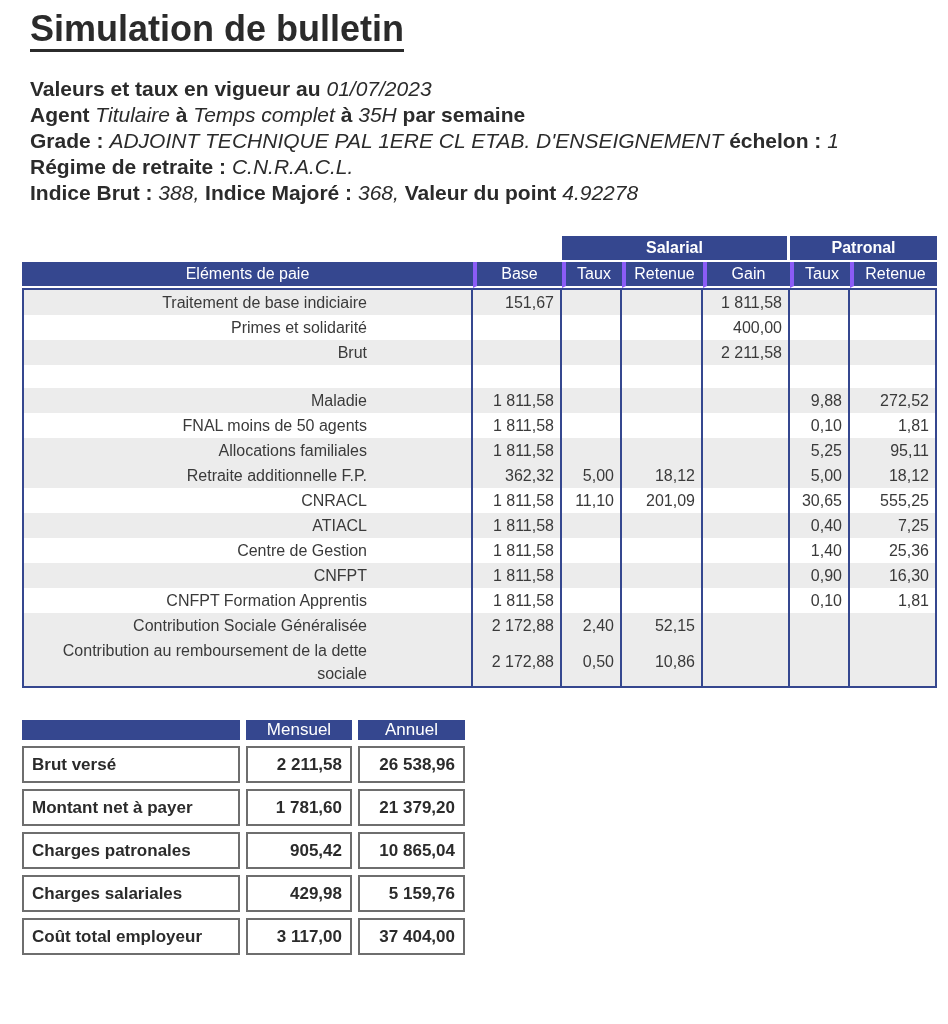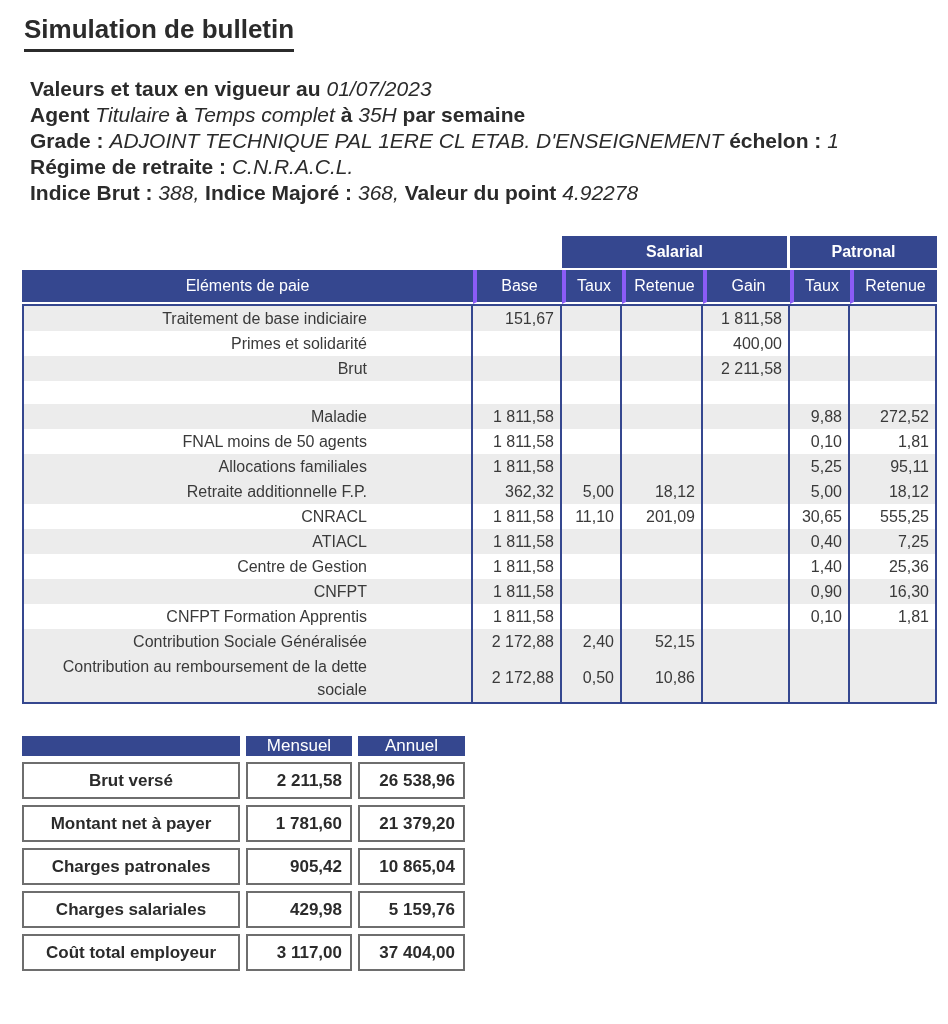--- a/index.html
+++ b/index.html
@@ -6,22 +6,22 @@
   html, body {
     margin: 0; padding: 0;
     width: 948px; height: 1024px;
     background: #ffffff;
     font-family: "Liberation Sans", sans-serif;
     color: #2e2e2e;
     overflow: hidden;
   }
   
   h1.page-title {
-    margin: 12px 0 0 24px;
-    font-size: 26px;
+    margin: 12px 0 0 30px;
+    font-size: 36px;
     line-height: 34px;
     font-weight: bold;
     color: #2b2b2b;
   }
   h1.page-title .title-text {
     display: inline-block;
     border-bottom: 3px solid #2b2b2b;
     padding-bottom: 3px;
   }
   
@@ -41,21 +41,21 @@
     table-layout: fixed;
     width: 915px;
     margin: 30px 0 0 22px;
     font-size: 16px;
     color: #3a3a3a;
   }
   .paie thead th {
     background: var(--blue, #35478f);
     color: #ffffff;
     font-weight: normal;
-    height: 34px;
+    height: 26px;
     padding: 0 2px;
     text-align: center;
     white-space: nowrap;
     overflow: hidden;
   }
   .paie .group-row td.spacer { background: #ffffff; border: none; }
   .paie .group-row th {
     font-weight: bold;
     border-bottom: 2px solid #ffffff;
   }
@@ -100,21 +100,21 @@
   }
   .summary tbody td {
     background: #ffffff;
     border: 2px solid var(--sumborder, #6e6e6e);
     height: 37px;
     padding: 0 8px;
     font-weight: bold;
     white-space: nowrap;
     overflow: hidden;
   }
-  .summary tbody td.lbl { text-align: center; }
+  .summary tbody td.lbl { text-align: left; }
   .summary tbody td.num { text-align: right; }
 </style>
 </head>
 <body>
 
 <h1 class="page-title"><span class="title-text">Simulation de bulletin</span></h1>
 
 <div class="info">
   <p>
     <span class="lab">Valeurs et taux en vigueur au</span>

